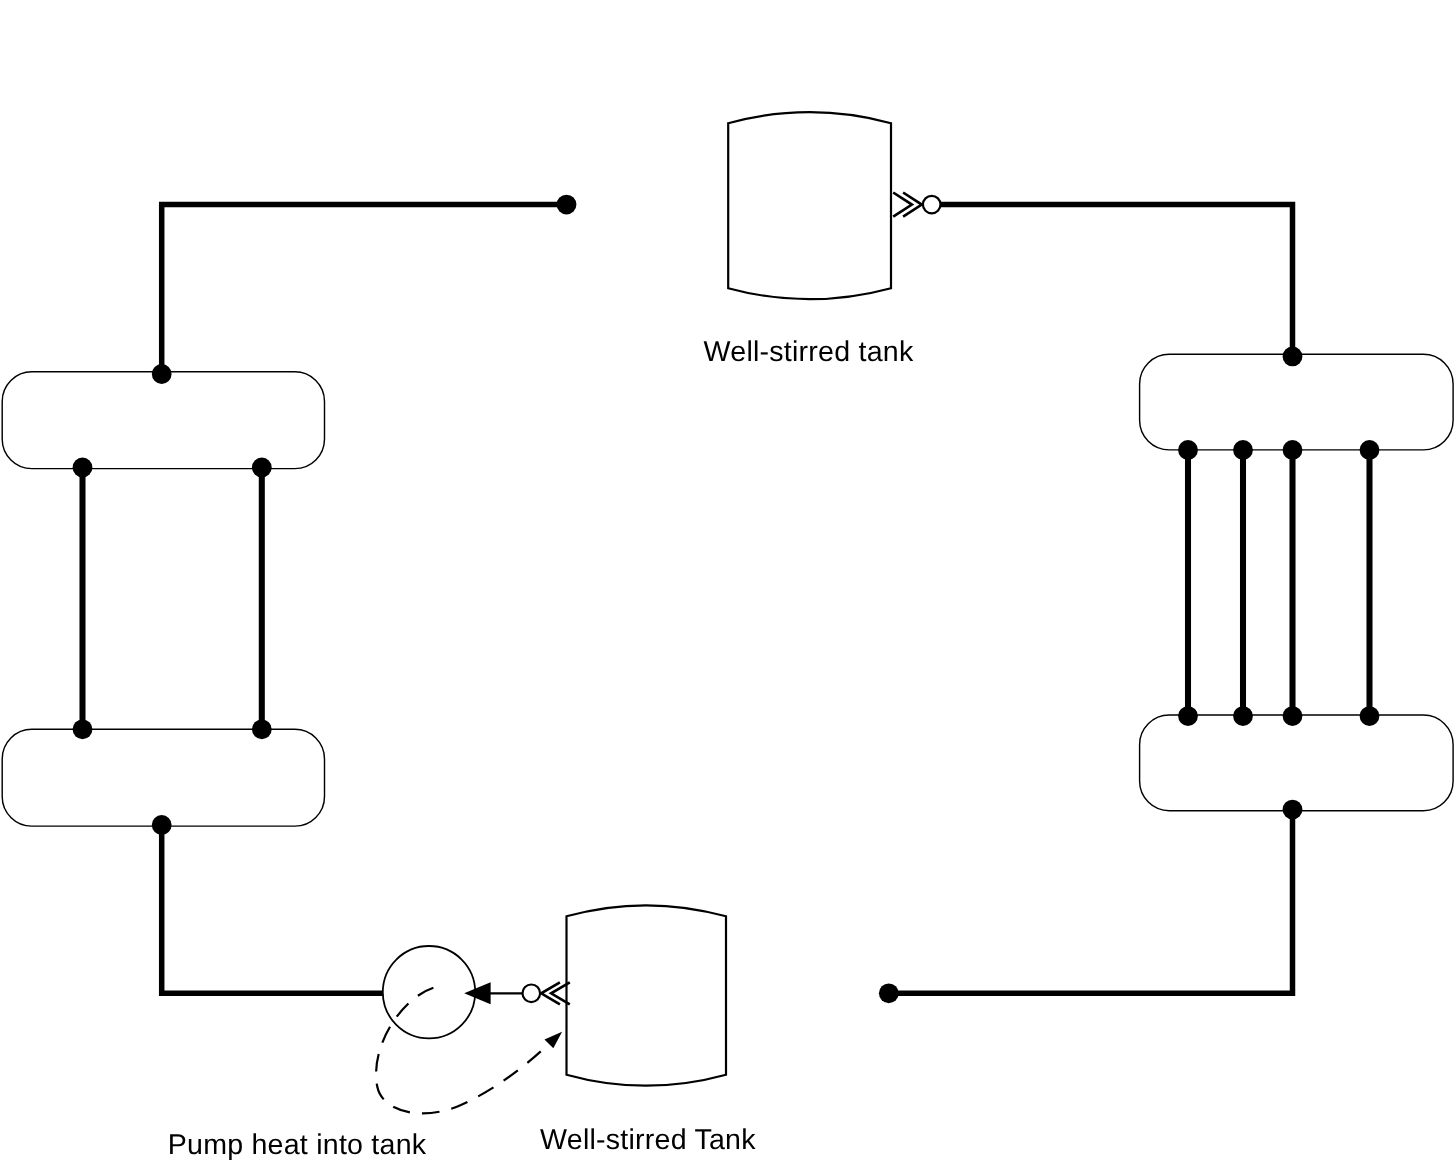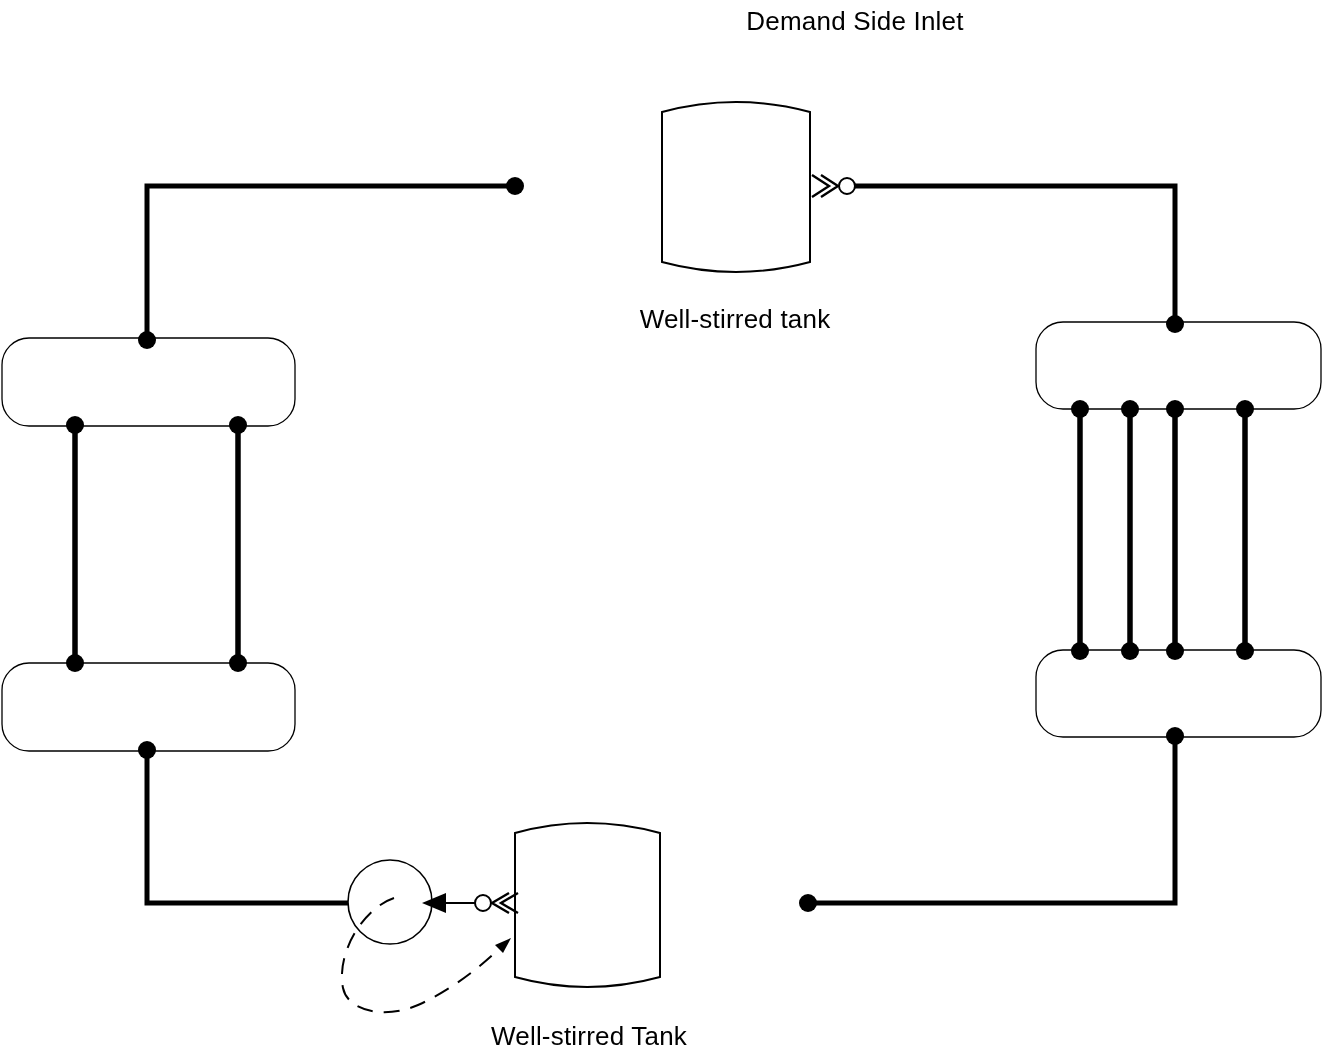--- a/index.html
+++ b/index.html
@@ -91,17 +91,17 @@
     <polyline class="chev" points="518,893 501,903 518,913"></polyline>
     <polyline class="chev" points="509,893 492,903 509,913"></polyline>
     <circle class="port" cx="483" cy="903" r="8"></circle>
     <line class="thin" x1="475" y1="903" x2="444" y2="903"></line>
     <polygon class="arrowhead" points="422,903 446,893 446,913"></polygon>
 
     <path class="dashed" d="M 394 898 C 364 908 336 952 343 988 C 348 1012 386 1019 418 1005 C 452 990 484 964 502 946"></path>
     <polygon class="arrowhead" points="511,938 503,953 495,945"></polygon>
   </svg>
 
-  <div class="lbl" style="left:855px; top:6px;">Demand Side Inlet</div>
   <div class="lbl" style="left:735px; top:304px;">Well-stirred tank</div>
   <div class="lbl" style="left:589px; top:1021px;">Well-stirred Tank</div>
+  <div class="lbl" style="left:270px; top:1025px;">Pump heat into tank</div>
 
 </div>
 
 </body></html>

